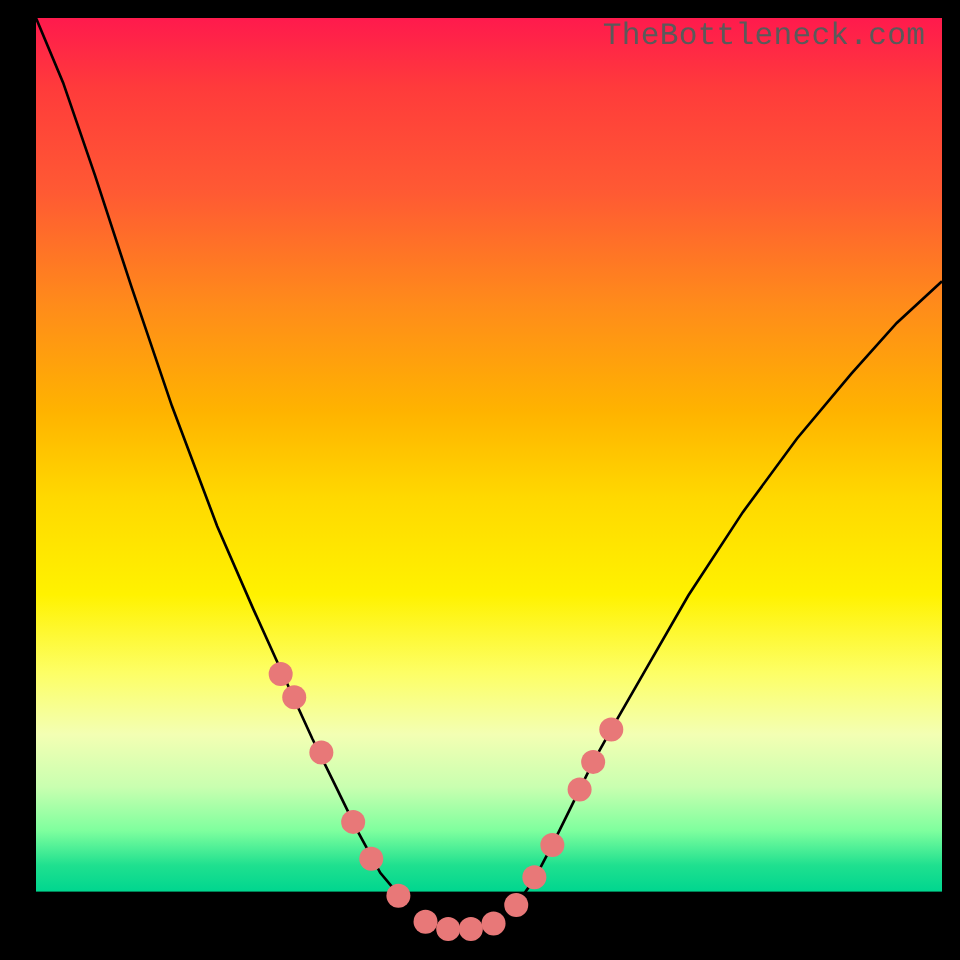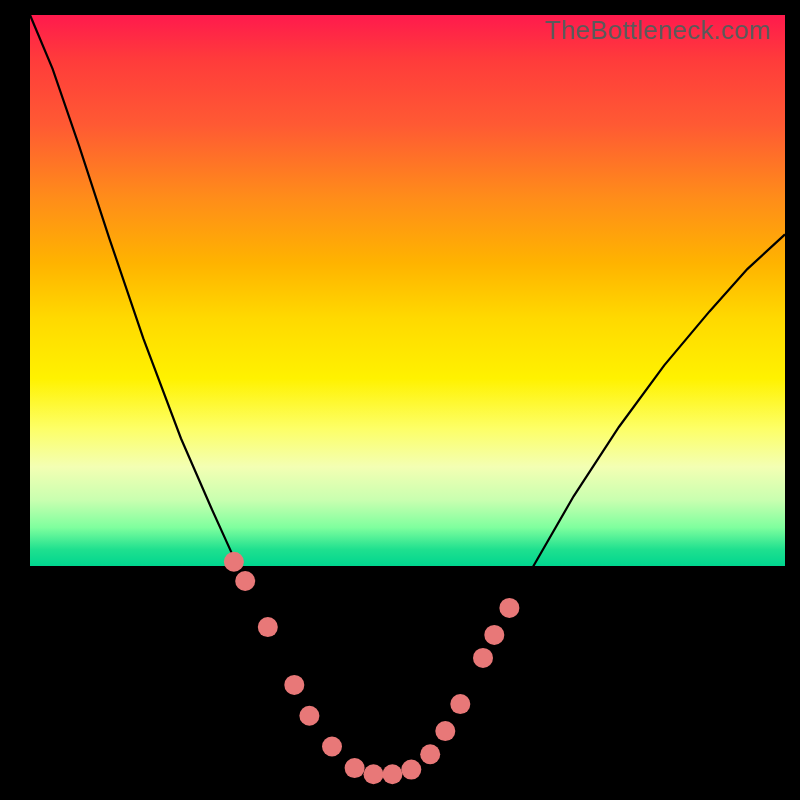--- a/index.html
+++ b/index.html
@@ -15,37 +15,38 @@
     position: relative;
     width: 800px;
     height: 800px;
     background: #000;
   }
   .plot {
     position: absolute;
     left: 30px;
     top: 15px;
     width: 755px;
-    height: 551px;
+    height: 728px;
     
     background: linear-gradient(to bottom,
       #ff1a4d 0%,
       #ff3b3b 8%,
       #ff5a33 20%,
       #ff8c1a 33%,
       #ffb300 45%,
       #ffd900 55%,
       #fff200 66%,
       #fdff66 75%,
       #f3ffb3 82%,
       #c9ffb0 88%,
       #7fff9e 93%,
       #1fe08f 97%,
       #00d68f 100%
     );
+    font-family: Liberation Mono, monospace;
   }
   .watermark {
     position: absolute;
     top: 0;
     right: 14px;
     font-size: 26px;
     font-weight: 500;
     color: #5a5a5a;
     letter-spacing: 0.2px;
     user-select: none;

